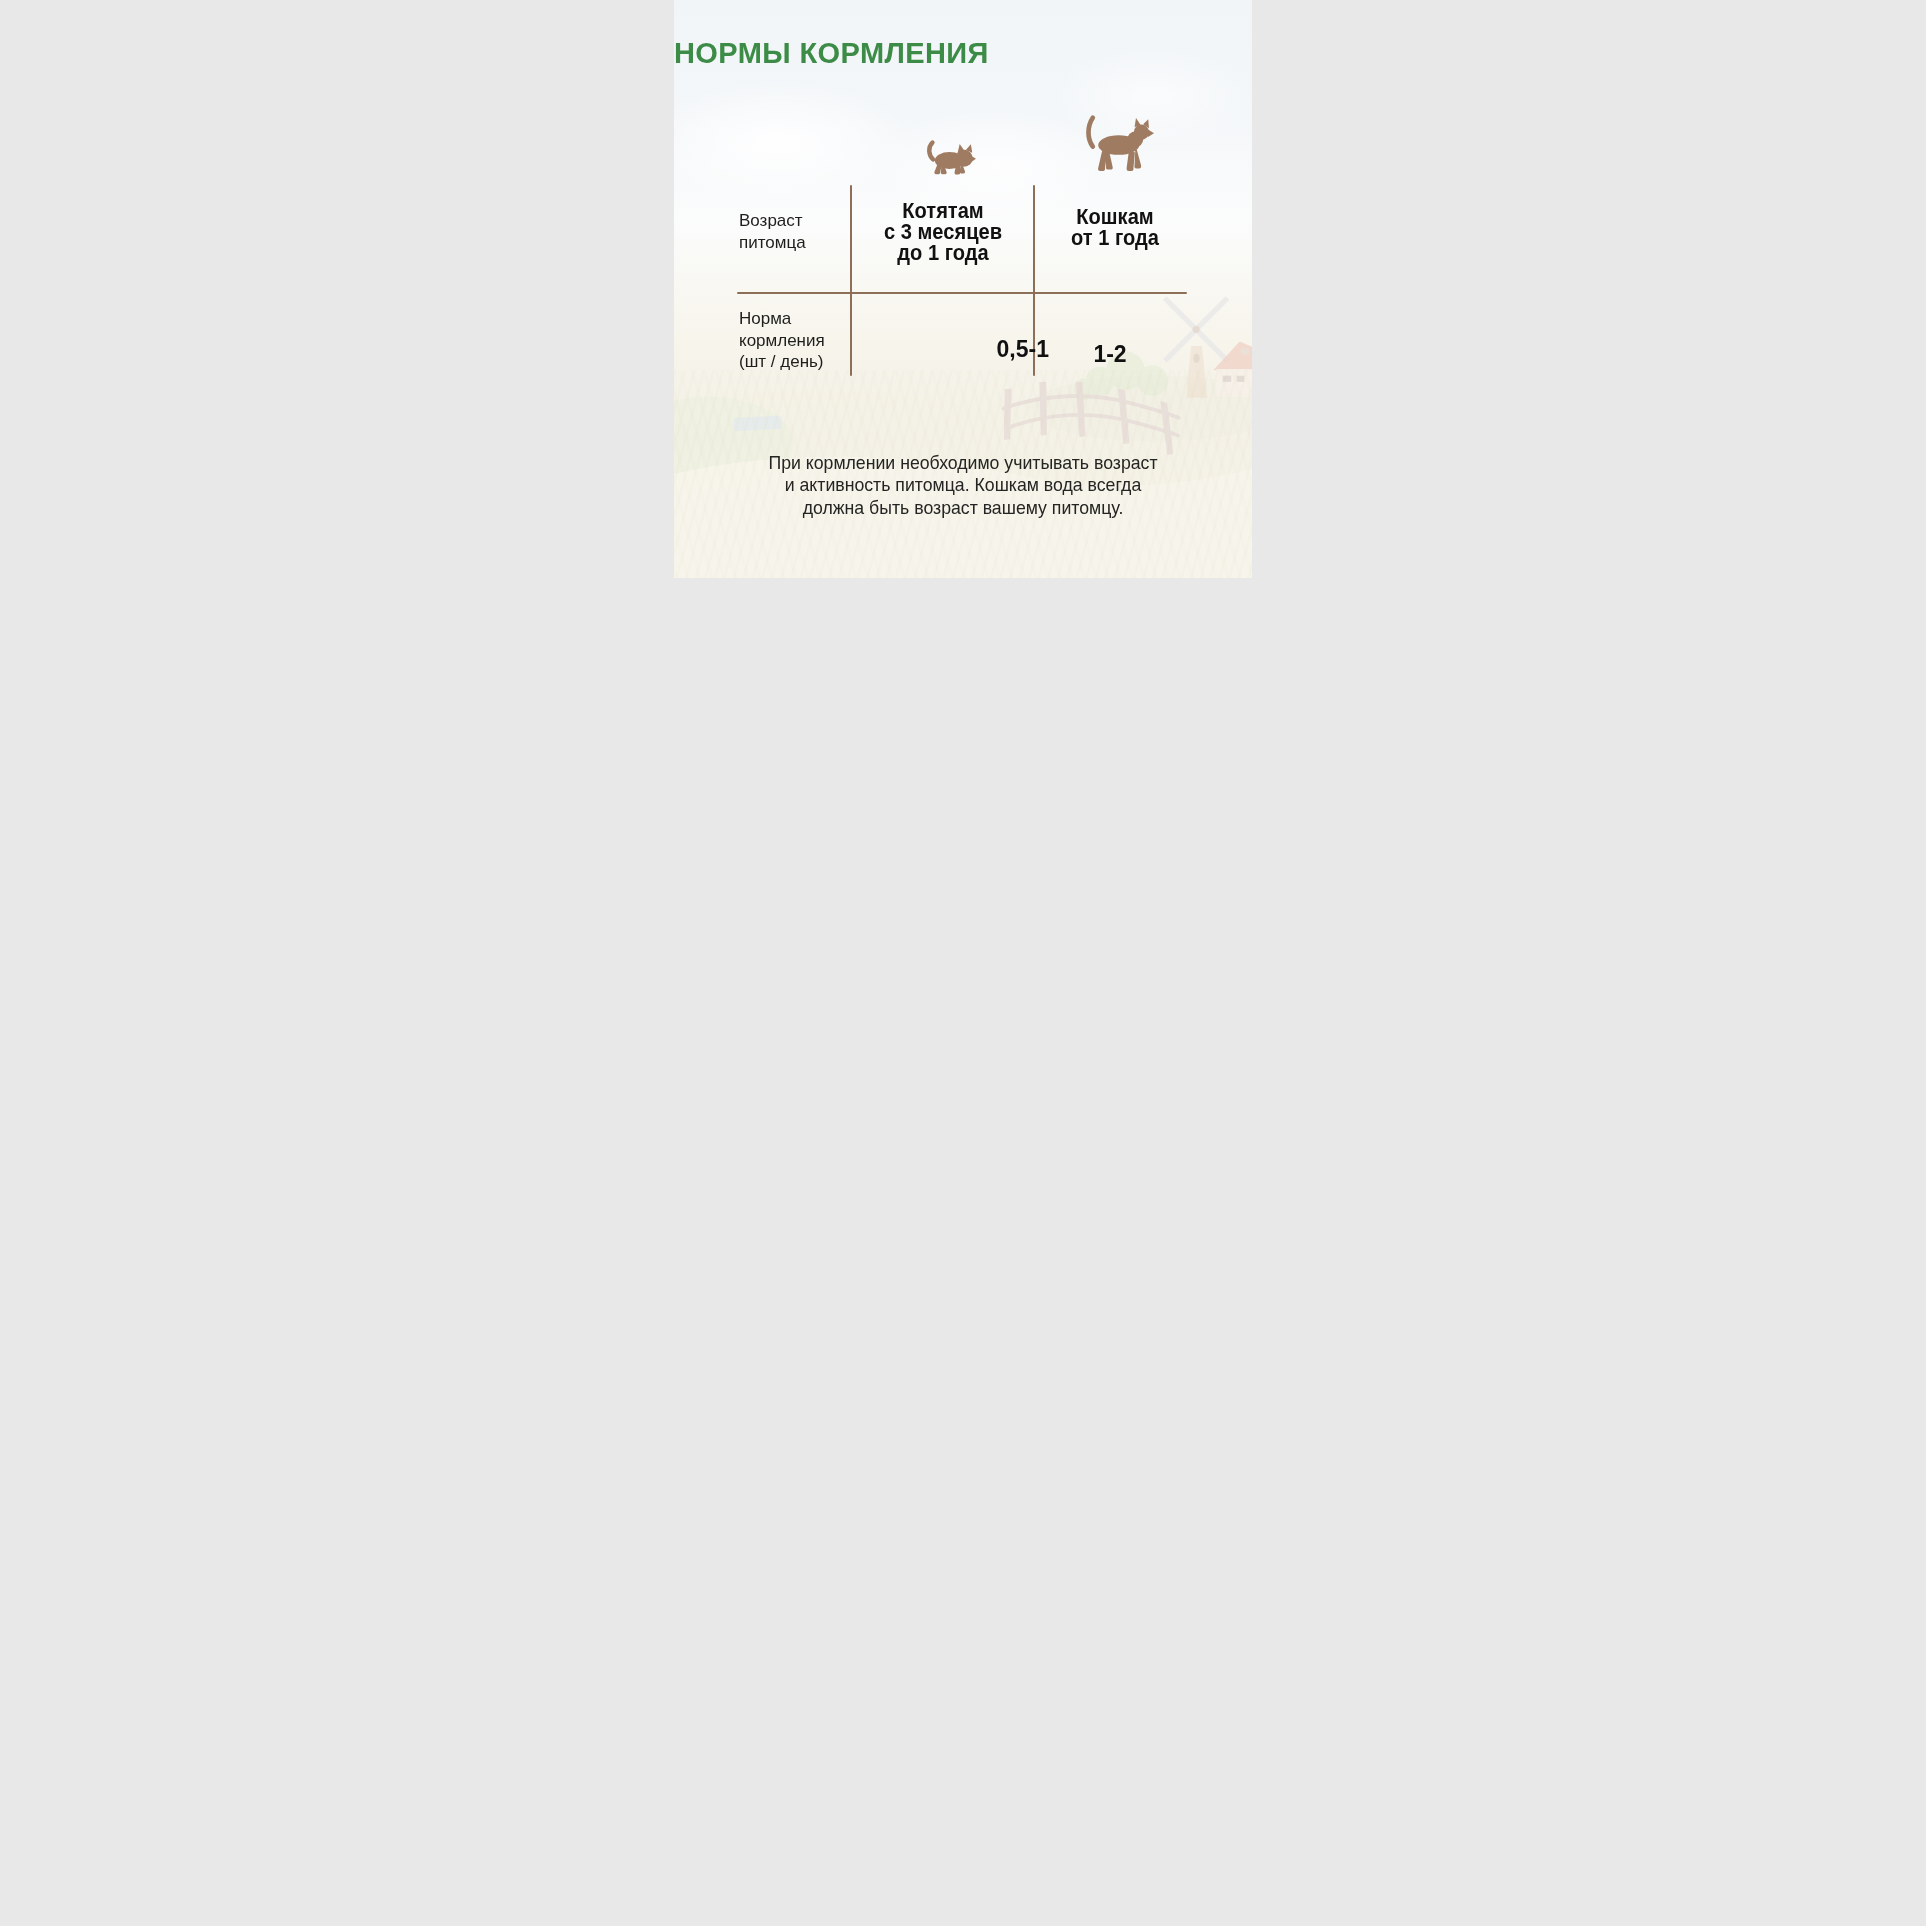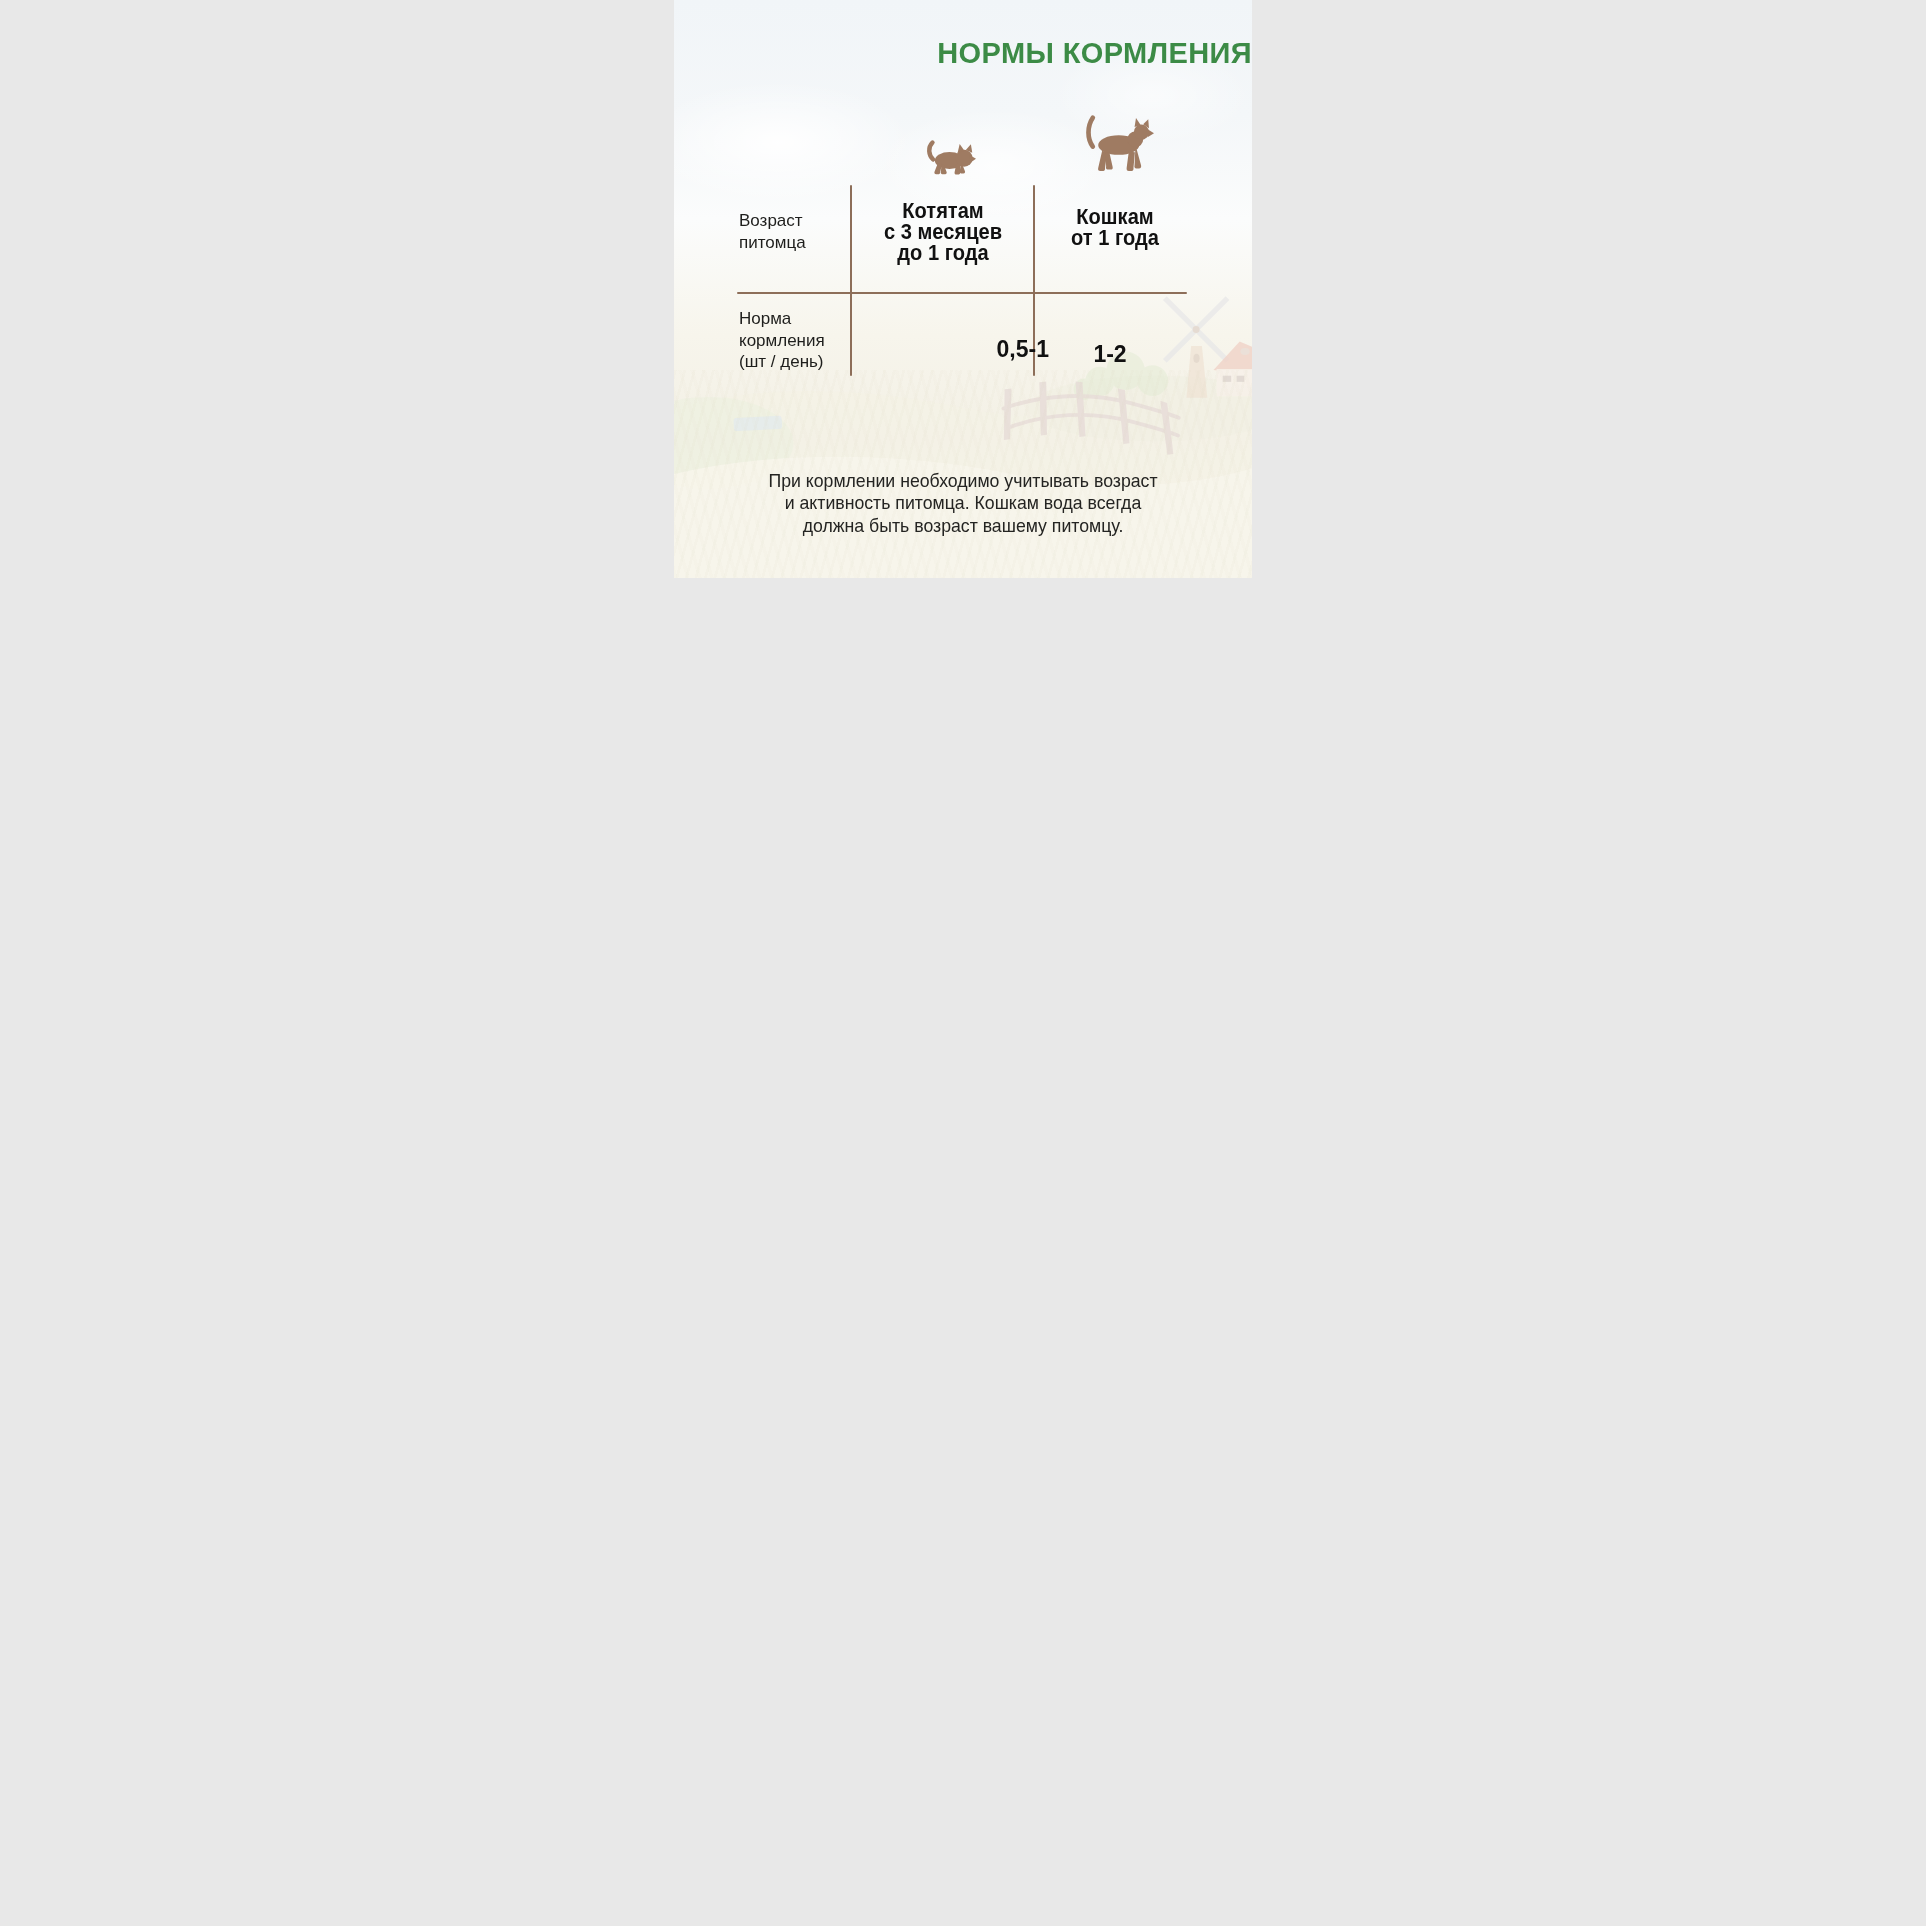--- a/index.html
+++ b/index.html
@@ -16,21 +16,21 @@
     background:radial-gradient(closest-side,rgba(255,255,255,.95),rgba(255,255,255,0));}
   .cloud.c1{left:-31px;top:81px;width:270px;height:123px;}
   .cloud.c2{left:200px;top:108px;width:239px;height:116px;opacity:.8;}
   .cloud.c3{left:378px;top:46px;width:200px;height:100px;opacity:.6;}
   .field-texture{position:absolute;left:0;right:0;top:370px;bottom:0;opacity:.55;
     background:
       repeating-linear-gradient(105deg,rgba(209,203,178,.14) 0 2.7px,rgba(255,255,255,0) 2.7px 9.2px),
       repeating-linear-gradient(75deg,rgba(226,222,200,.12) 0 3.5px,rgba(255,255,255,0) 3.5px 11.6px);}
   .title{
     position:absolute;left:0;right:0;top:37px;z-index:2;
-    text-align:right;font-size:29px;font-weight:bold;letter-spacing:0.4px;
+    text-align:left;font-size:29px;font-weight:bold;letter-spacing:0.4px;
     color:#3c8b46;
   }
   .icon-slot{position:absolute;z-index:2;}
   .kitten-slot{left:251px;top:137px;width:51px;height:40px;}
   .cat-slot{left:408px;top:111px;width:72px;height:66px;}
   .divider{position:absolute;background:#8d6e59;border-radius:1.2px;z-index:1;}
   .v1{left:176px;top:185px;width:2.3px;height:191px;}
   .v2{left:359px;top:185px;width:2.3px;height:191px;}
   .h1{left:63px;top:292px;width:450px;height:2.3px;}
   .cell-label{
@@ -46,21 +46,21 @@
   }
   .col-header.col1{left:179px;width:180px;top:200px;}
   .col-header.col2{left:364px;width:154px;top:206px;}
   .rate-value{
     position:absolute;z-index:2;text-align:center;
     font-size:23px;font-weight:bold;color:#111;
   }
   .rate-value.col1{left:179px;width:196px;top:336px;text-align:right;}
   .rate-value.col2{left:362px;width:148px;top:341px;}
   .footnote{
-    position:absolute;left:0;width:578px;top:470px;z-index:2;
+    position:absolute;left:0;width:578px;top:452px;z-index:2;
     text-align:center;font-size:17.7px;line-height:22.3px;color:#242422;
   }
   .line{display:block;}
 </style>
 </head>
 <body>
 
 <div class="poster">
 
   <div class="scene">

